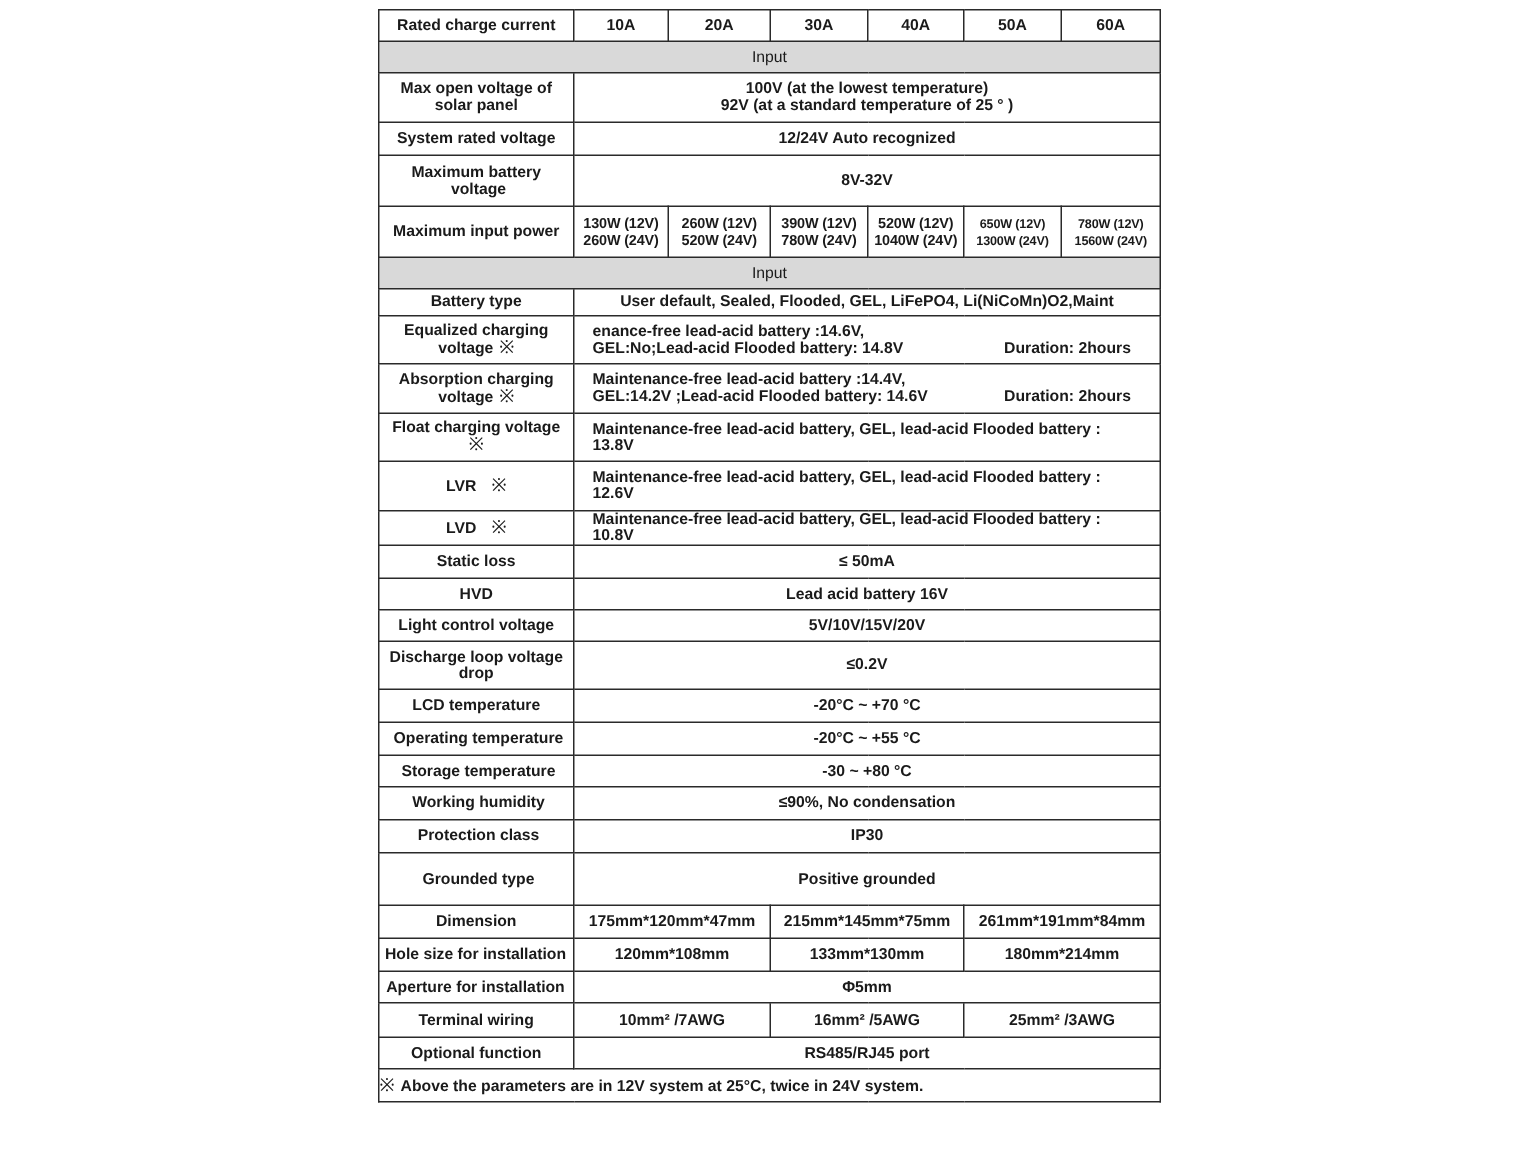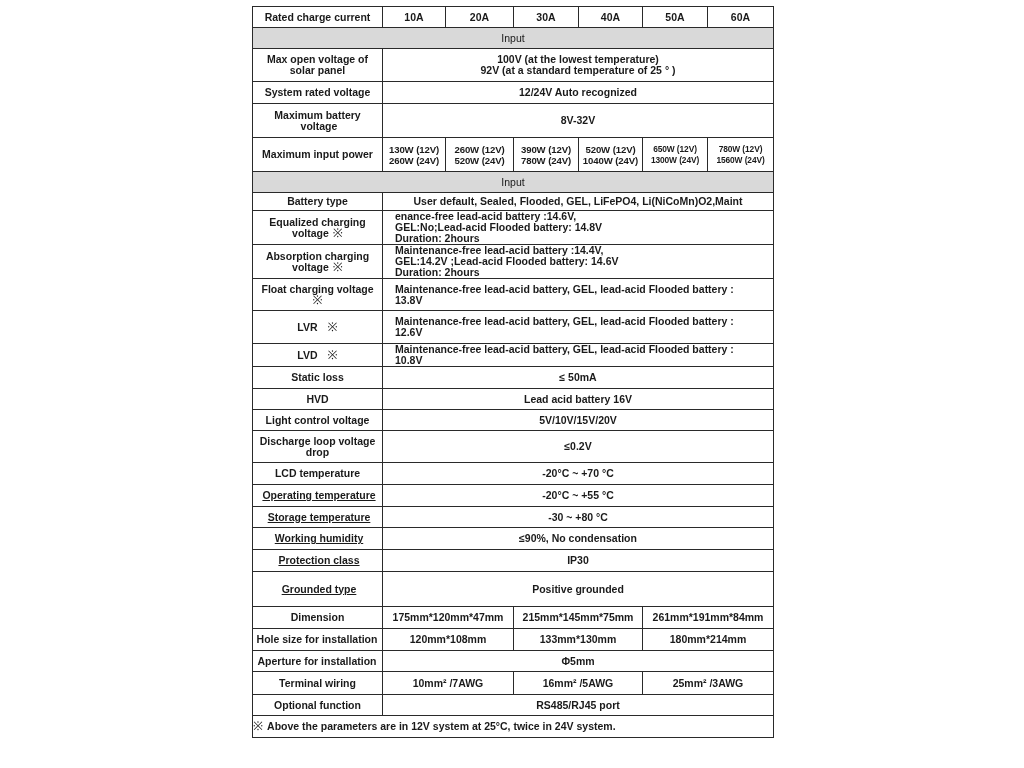--- a/index.html
+++ b/index.html
@@ -13,23 +13,23 @@
   table.spec td {
     border: 1.3px solid #2a2a2a; padding: 0 3px; vertical-align: middle;
     line-height: 11px; overflow: hidden; white-space: nowrap;
   }
   td.lbl { text-align: center; padding-left: 4px; }
   td.c { text-align: center; }
   td.section { background: #d9d9d9; text-align: center; font-weight: normal; font-size: 10.5px; }
   td.pw { font-size: 9.6px; text-align: center; padding: 0 1px; letter-spacing: -0.1px; }
   td.pw.small { font-size: 8.4px; }
   td.note { text-align: left; padding-left: 12px; white-space: normal; }
-  .two { display: flex; justify-content: space-between; align-items: flex-start; padding-right: 16px; flex-direction: column; }
+  .two { display: flex; justify-content: space-between; align-items: flex-end; padding-right: 16px; }
   .star { font-weight: normal; font-size: 12px; margin-left: 4px; }
-  .fn { padding-left: 3px; text-decoration: underline; }
+  .fn { padding-left: 3px; }
 </style>
 </head>
 <body>
 
 <table class="spec">
   <colgroup>
     <col style="width:130px">
       <col style="width:63px">
       <col style="width:68px">
       <col style="width:65px">

